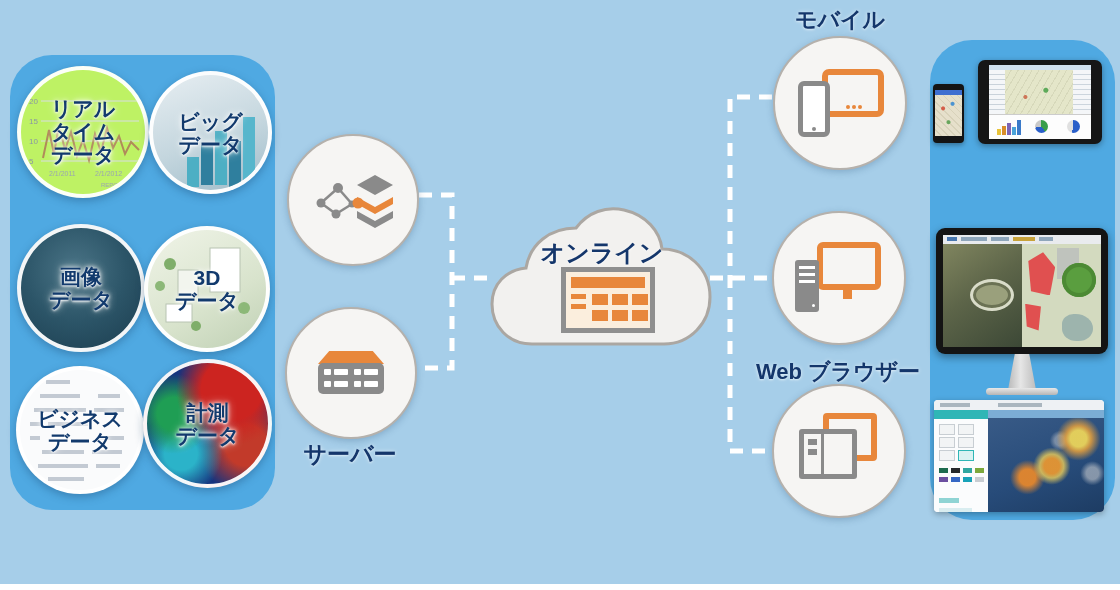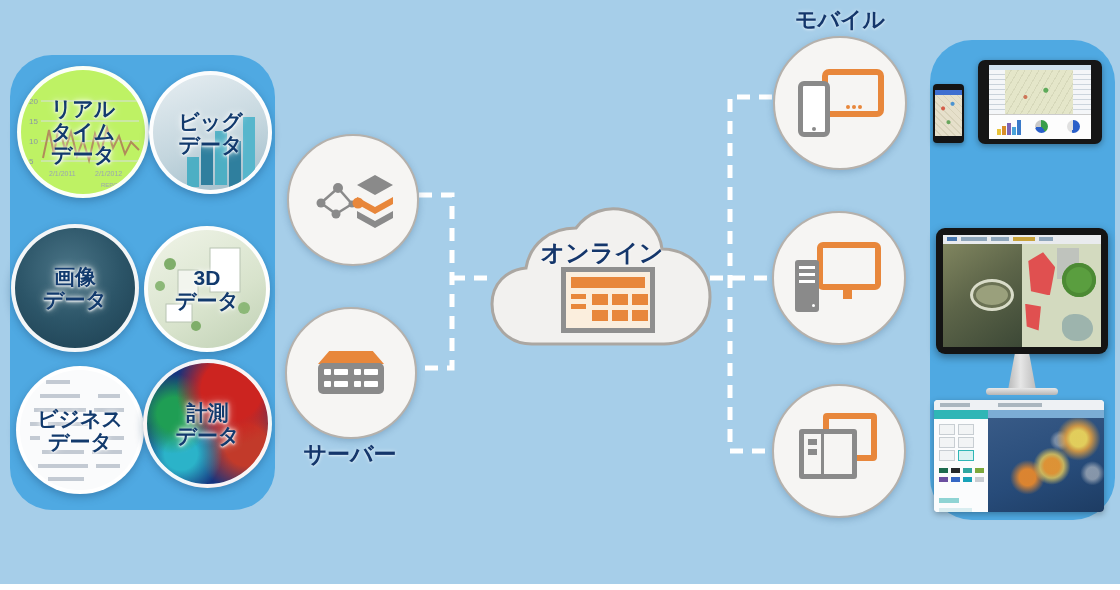--- a/index.html
+++ b/index.html
@@ -14,21 +14,21 @@
   
   .data-circle{position:absolute;border-radius:50%;border:4px solid rgba(255,255,255,.95);
     box-shadow:0 3px 9px rgba(20,60,100,.35);overflow:hidden;}
   .data-circle .ml{position:absolute;left:0;right:0;top:50%;transform:translateY(-50%);
     text-align:center;font-weight:bold;font-size:21px;line-height:1.1;color:#123A6D;
     white-space:pre-line;
     text-shadow:0 0 4px rgba(255,255,255,.95),0 0 8px rgba(255,255,255,.85),0 1px 2px rgba(255,255,255,.9);}
   #c-realtime{left:17px;top:66px;width:124px;height:124px;background:#bef264;}
   #c-bigdata{left:149px;top:71px;width:115px;height:115px;
     background:linear-gradient(160deg,#e7eef2 0%,#c4d6de 55%,#9fbcc9 100%);}
-  #c-imagery{left:11px;top:224px;width:120px;height:120px;
+  #c-imagery{left:17px;top:224px;width:120px;height:120px;
     background:radial-gradient(circle at 45% 35%,#4a7486 0%,#2c5568 50%,#1b3d4f 100%);}
   #c-threed{left:144px;top:226px;width:118px;height:118px;
     background:linear-gradient(150deg,#f0f4e8 0%,#d8e3cc 60%,#bfd0b4 100%);}
   #c-business{left:16px;top:366px;width:120px;height:120px;background:#fafbfc;}
   #c-measure{left:143px;top:359px;width:121px;height:121px;background:
     radial-gradient(circle at 70% 22%,#cc2420 0%,#cc2420 24%,transparent 44%),
     radial-gradient(circle at 22% 42%,#1f9e54 0%,#1f9e54 14%,transparent 34%),
     radial-gradient(circle at 28% 75%,#2bb3c9 0%,#2bb3c9 13%,transparent 33%),
     radial-gradient(circle at 82% 68%,#c23a2a 0%,#c23a2a 16%,transparent 38%),
     #15337E;}
@@ -347,20 +347,21 @@
 
       <div class="ic" id="tower-shape">
         <i style="top:6px;"></i>
           <i style="top:13px;"></i>
           <i style="top:20px;"></i>
           <i class="d"></i>
       </div>
     </div>
   </div>
 
+  <div class="node-label" style="left:743px;top:358px;width:190px;font-size:22px;">Web ブラウザー</div>
   <div class="node-circle" style="left:772px;top:384px;width:130px;height:130px;">
     <div id="browser-icon">
       <div class="ic" id="br-orange"></div>
       <div class="ic" id="br-gray">
           <span class="s1"></span>
           <span class="s2"></span>
           <span class="vd"></span>
         </div>
     </div>
   </div>

